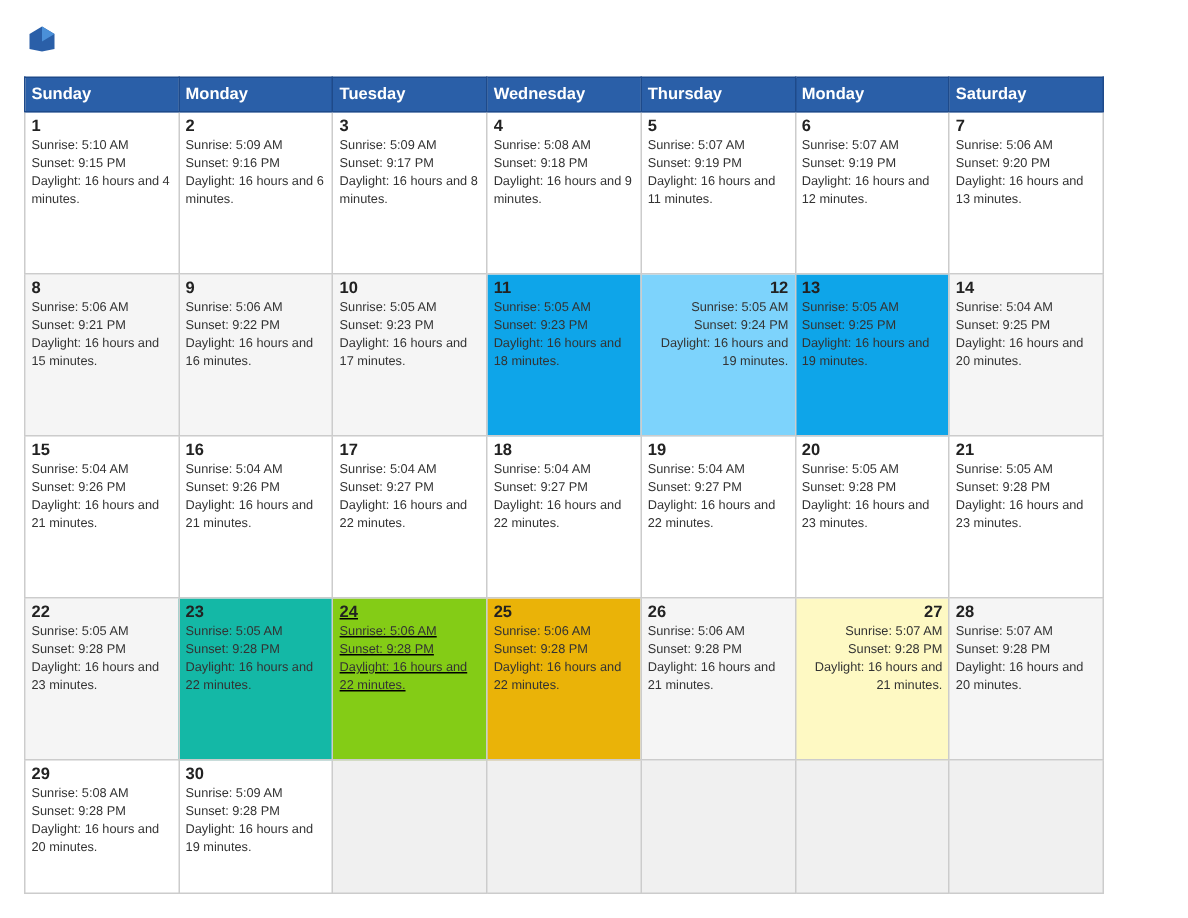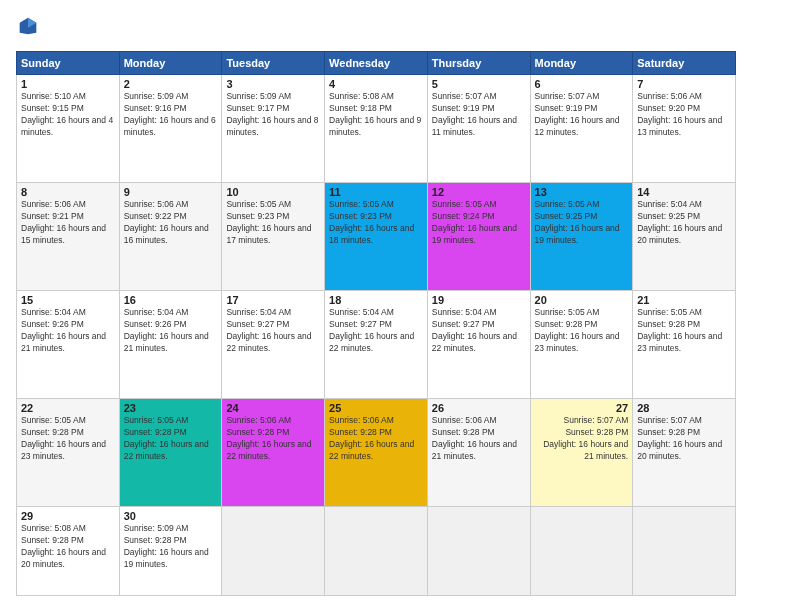--- a/index.html
+++ b/index.html
@@ -174,21 +174,21 @@
             <div class="day-info">Sunrise: 5:06 AM<br>Sunset: 9:22 PM<br>Daylight: 16 hours and 16 minutes.</div>
           </td>
           <td style="background: rgb(245, 245, 245);">
             <span class="day-num">10</span>
             <div class="day-info">Sunrise: 5:05 AM<br>Sunset: 9:23 PM<br>Daylight: 16 hours and 17 minutes.</div>
           </td>
           <td style="background: #0ea5e9;">
             <span class="day-num">11</span>
             <div class="day-info">Sunrise: 5:05 AM<br>Sunset: 9:23 PM<br>Daylight: 16 hours and 18 minutes.</div>
           </td>
-          <td style="background: #d946ef;">
+          <td style="background: #7dd3fc; text-align: right;">
             <span class="day-num">12</span>
             <div class="day-info">Sunrise: 5:05 AM<br>Sunset: 9:24 PM<br>Daylight: 16 hours and 19 minutes.</div>
           </td>
           <td style="background: #0ea5e9;">
             <span class="day-num">13</span>
             <div class="day-info">Sunrise: 5:05 AM<br>Sunset: 9:25 PM<br>Daylight: 16 hours and 19 minutes.</div>
           </td>
           <td style="background: rgb(245, 245, 245);">
             <span class="day-num">14</span>
             <div class="day-info">Sunrise: 5:04 AM<br>Sunset: 9:25 PM<br>Daylight: 16 hours and 20 minutes.</div>
@@ -226,21 +226,21 @@
         </tr>
         <tr>
           <td style="background: rgb(245, 245, 245);">
             <span class="day-num">22</span>
             <div class="day-info">Sunrise: 5:05 AM<br>Sunset: 9:28 PM<br>Daylight: 16 hours and 23 minutes.</div>
           </td>
           <td style="background: #14b8a6; margin-top: 42px;">
             <span class="day-num">23</span>
             <div class="day-info">Sunrise: 5:05 AM<br>Sunset: 9:28 PM<br>Daylight: 16 hours and 22 minutes.</div>
           </td>
-          <td style="background: #d946ef;">
+          <td style="background: #84cc16; text-decoration: underline;">
             <span class="day-num">24</span>
             <div class="day-info">Sunrise: 5:06 AM<br>Sunset: 9:28 PM<br>Daylight: 16 hours and 22 minutes.</div>
           </td>
           <td style="background: #eab308;">
             <span class="day-num">25</span>
             <div class="day-info">Sunrise: 5:06 AM<br>Sunset: 9:28 PM<br>Daylight: 16 hours and 22 minutes.</div>
           </td>
           <td style="background: rgb(245, 245, 245);">
             <span class="day-num">26</span>
             <div class="day-info">Sunrise: 5:06 AM<br>Sunset: 9:28 PM<br>Daylight: 16 hours and 21 minutes.</div>

